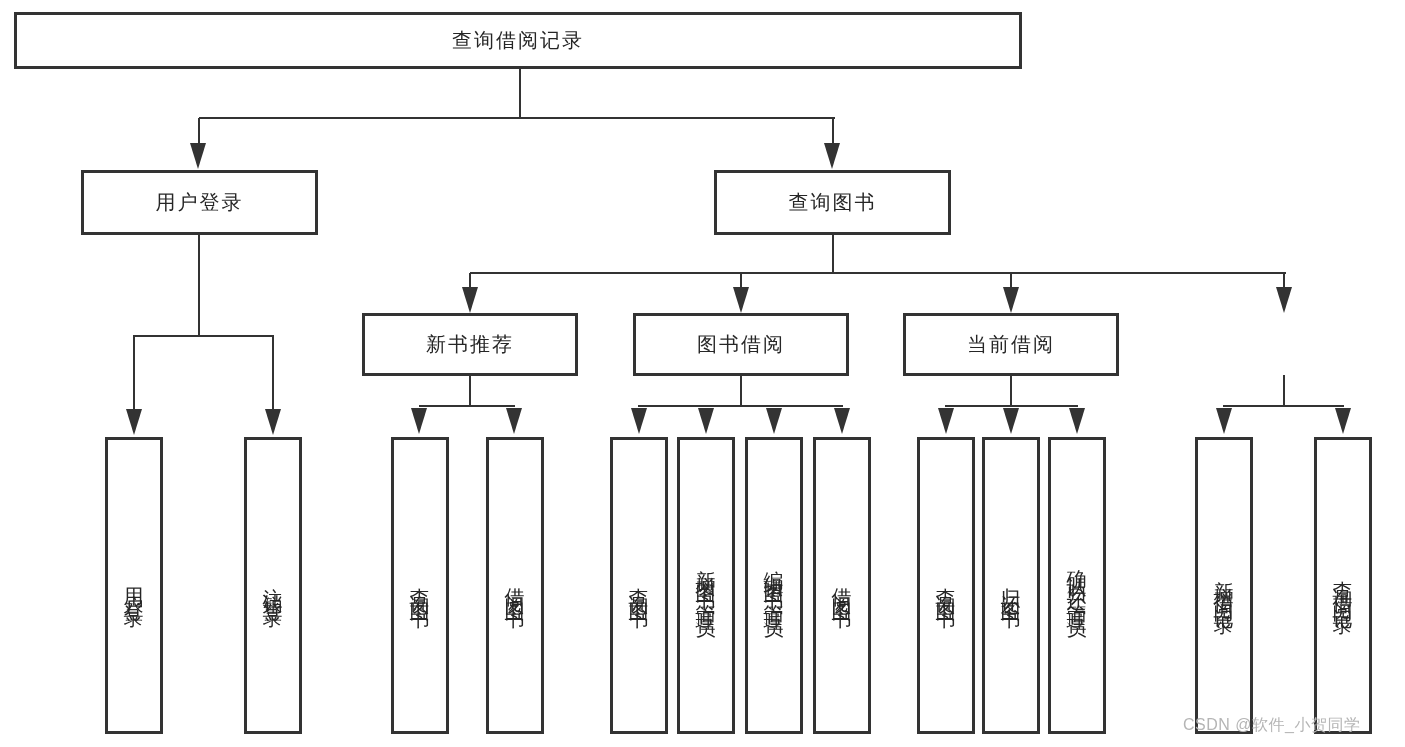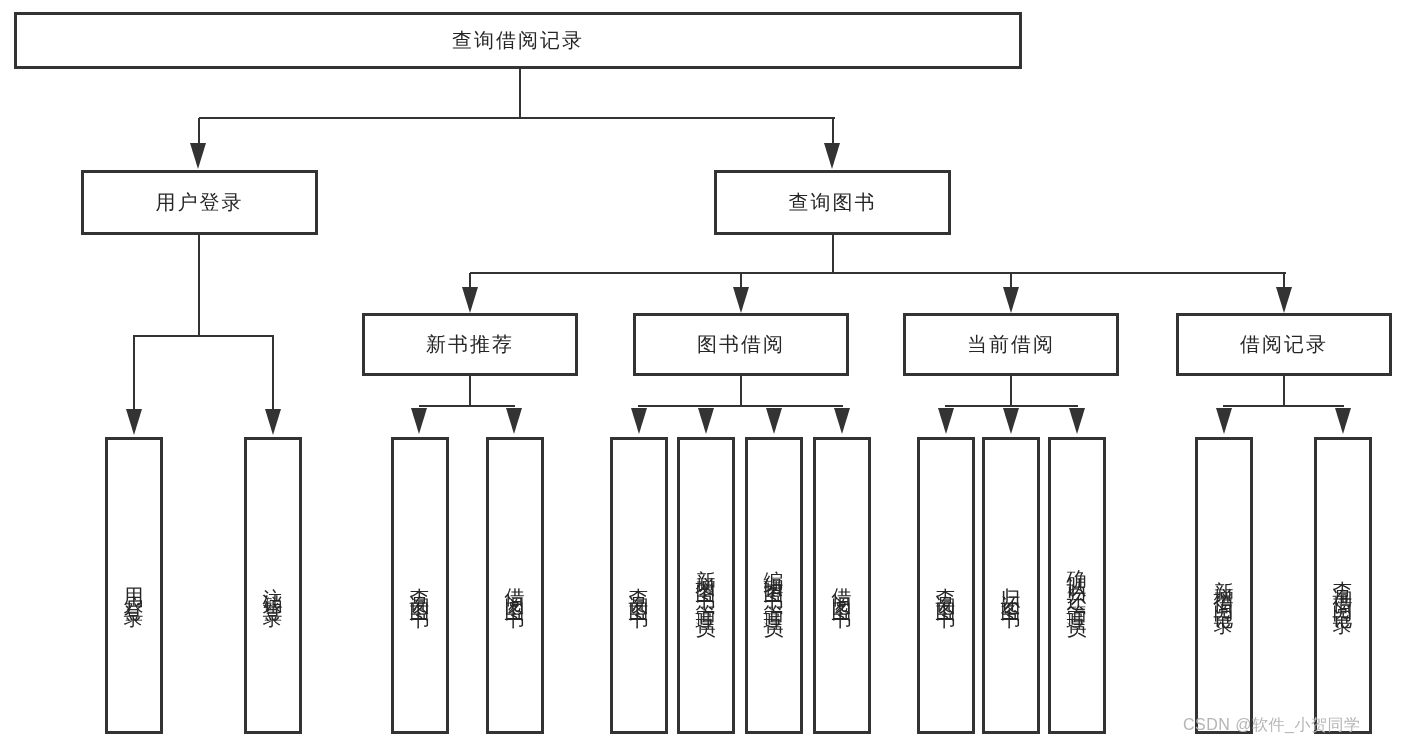--- a/index.html
+++ b/index.html
@@ -76,23 +76,20 @@
 
   <div class="box" style="left:362px; top:313px; width:216px; height:63px;">
     <span>新书推荐</span>
   </div>
   <div class="box" style="left:903px; top:313px; width:216px; height:63px;">
     <span>当前借阅</span>
   </div>
   <div class="box" style="left:633px; top:313px; width:216px; height:63px;">
     <span>图书借阅</span>
   </div>
-  <div class="box" style="left:1176px; top:313px; width:216px; height:63px;">
-    <span>借阅记录</span>
-  </div>
 
   <div class="vline" style="left:469px; top:375px; width:2px; height:31px;"></div>
   <div class="vline" style="left:740px; top:375px; width:2px; height:31px;"></div>
   <div class="vline" style="left:1010px; top:375px; width:2px; height:31px;"></div>
   <div class="vline" style="left:1283px; top:375px; width:2px; height:31px;"></div>
 
   <div class="hline" style="left:419px; top:405px; width:96px; height:2px;"></div>
   <div class="hline" style="left:638px; top:405px; width:205px; height:2px;"></div>
   <div class="hline" style="left:945px; top:405px; width:133px; height:2px;"></div>
   <div class="hline" style="left:1223px; top:405px; width:121px; height:2px;"></div>

